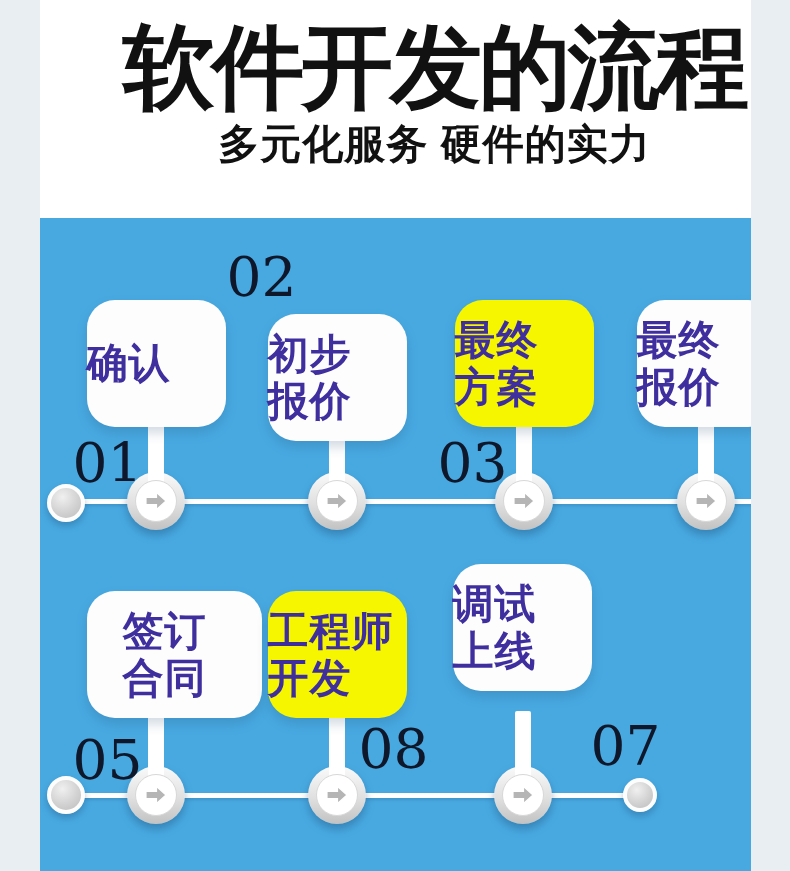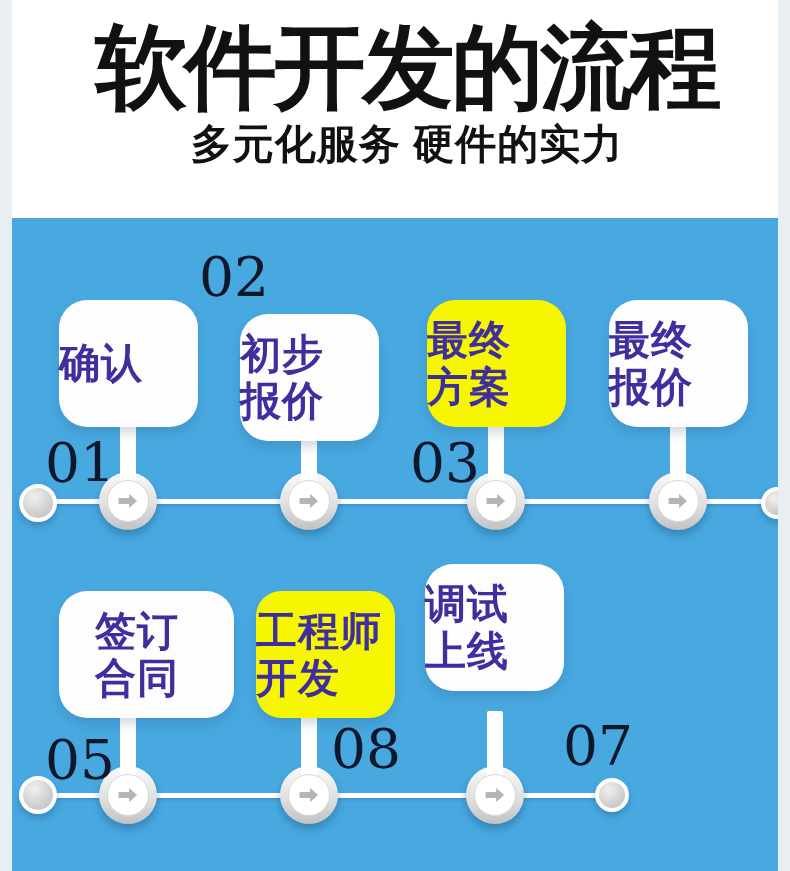--- a/index.html
+++ b/index.html
@@ -1,17 +1,17 @@
 <!DOCTYPE html>
 <html><head>
 <meta charset="utf-8">
 <style>
   html,body{margin:0;padding:0;background:#e9eef2;}
   .canvas{
-    position:relative;width:766px;height:871px;margin:0 auto;
+    position:relative;width:711px;height:871px;margin:0 auto;
     background:#ffffff;overflow:hidden;
     font-family:"Liberation Sans",sans-serif;
   }
   
   .header{position:absolute;left:0;top:0;width:790px;height:218px;background:#ffffff;text-align:center;}
   .title{
     margin:0;padding-top:18px;
     font-size:92px;font-weight:900;line-height:1.08;
     color:#111111;letter-spacing:-3px;
   }
@@ -149,21 +149,21 @@
   </div>
   <div class="num" style="left:33px;top:733px;">05</div>
 
   <div class="stem" style="left:289px;top:711px;height:72px;"></div>
   <div class="node-outer" style="left:268px;top:766px;"></div>
   <div class="node-inner" style="left:276px;top:774px;">
     <svg viewBox="0 0 24 24" width="30" height="24">
         <path d="M2 8.5 h10.5 V3.5 L22 12 l-9.5 8.5 V15.5 H2 z" fill="#b5b5b5" stroke="#ffffff" stroke-width="1.2"></path>
       </svg>
   </div>
-  <div class="step-box yellow" style="left:244px;top:591px;border-radius:25px;">
+  <div class="step-box yellow" style="left:228px;top:591px;">
     <span class="box-line">工程师</span>
     <span class="box-line">开发</span>
   </div>
   <div class="num" style="left:319px;top:722px;">08</div>
 
   <div class="stem" style="left:475px;top:711px;height:72px;"></div>
   <div class="node-outer" style="left:454px;top:766px;"></div>
   <div class="node-inner" style="left:462px;top:774px;">
     <svg viewBox="0 0 24 24" width="30" height="24">
         <path d="M2 8.5 h10.5 V3.5 L22 12 l-9.5 8.5 V15.5 H2 z" fill="#b5b5b5" stroke="#ffffff" stroke-width="1.2"></path>

